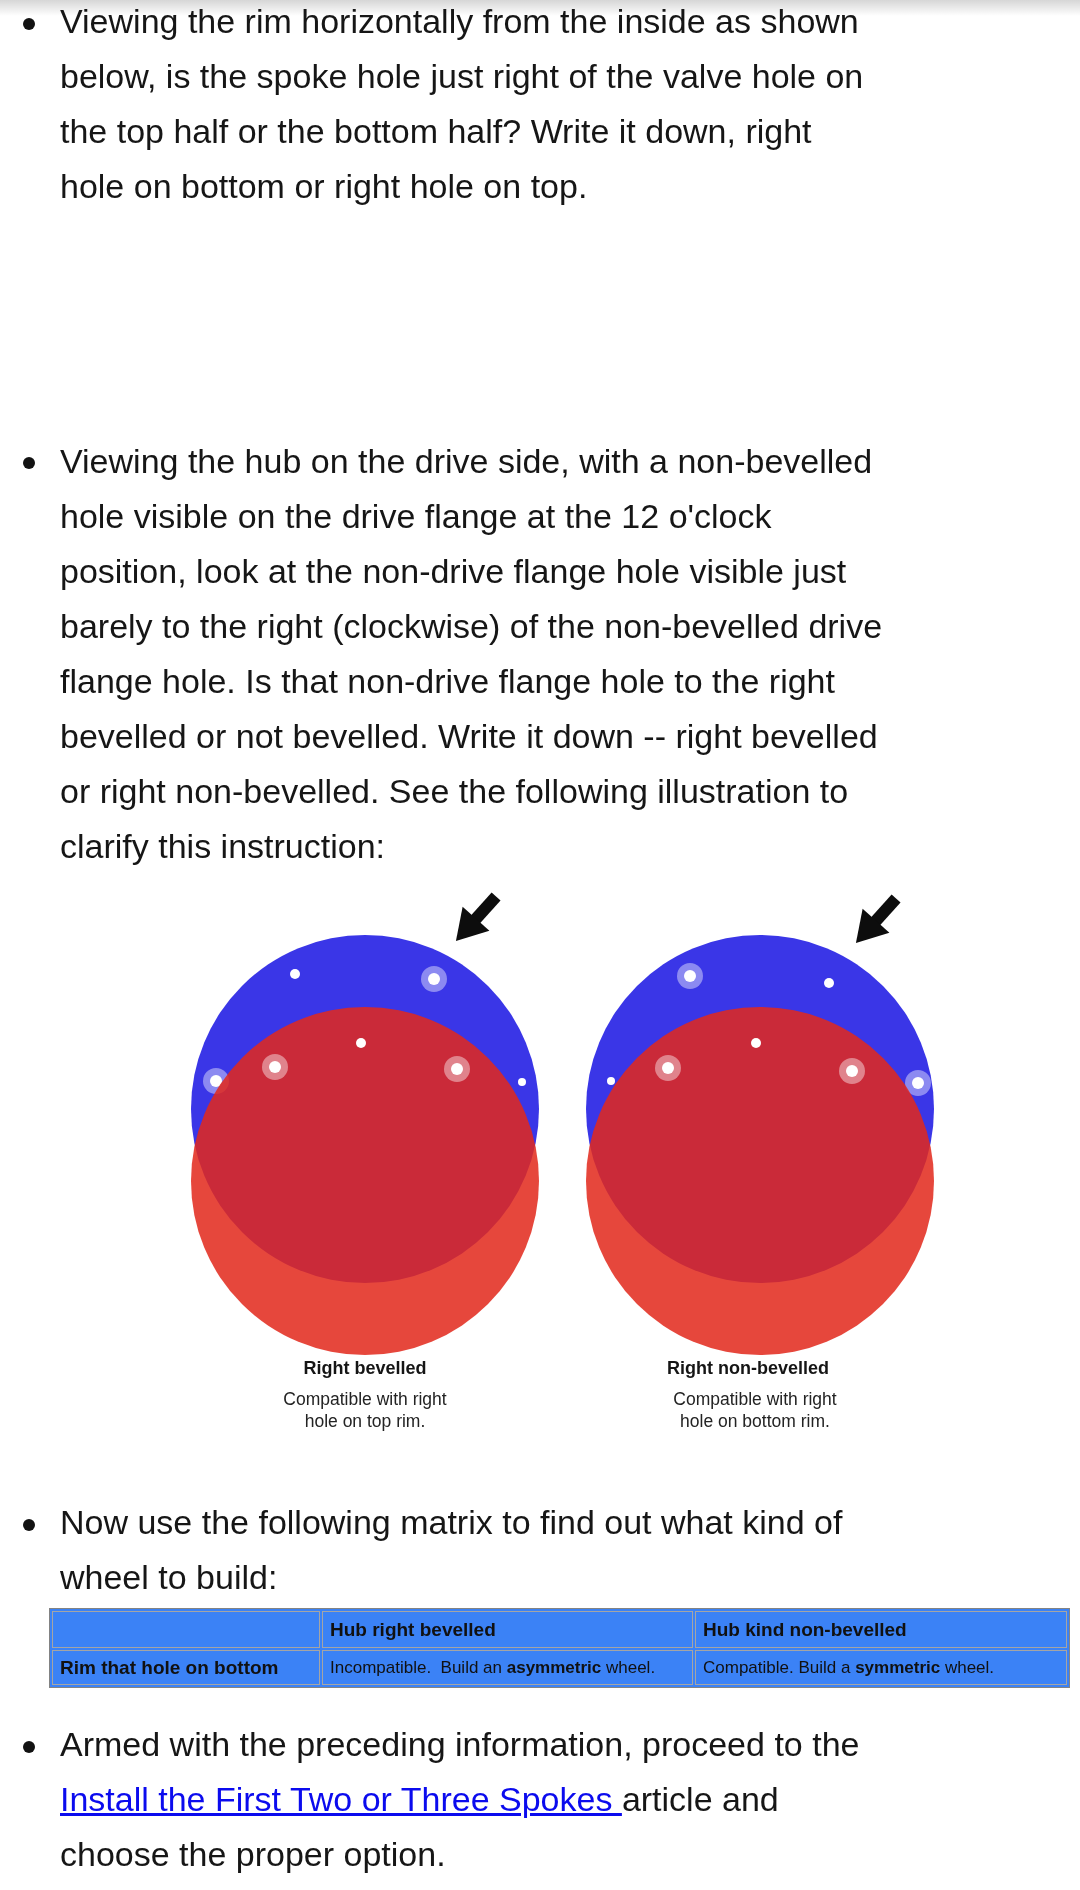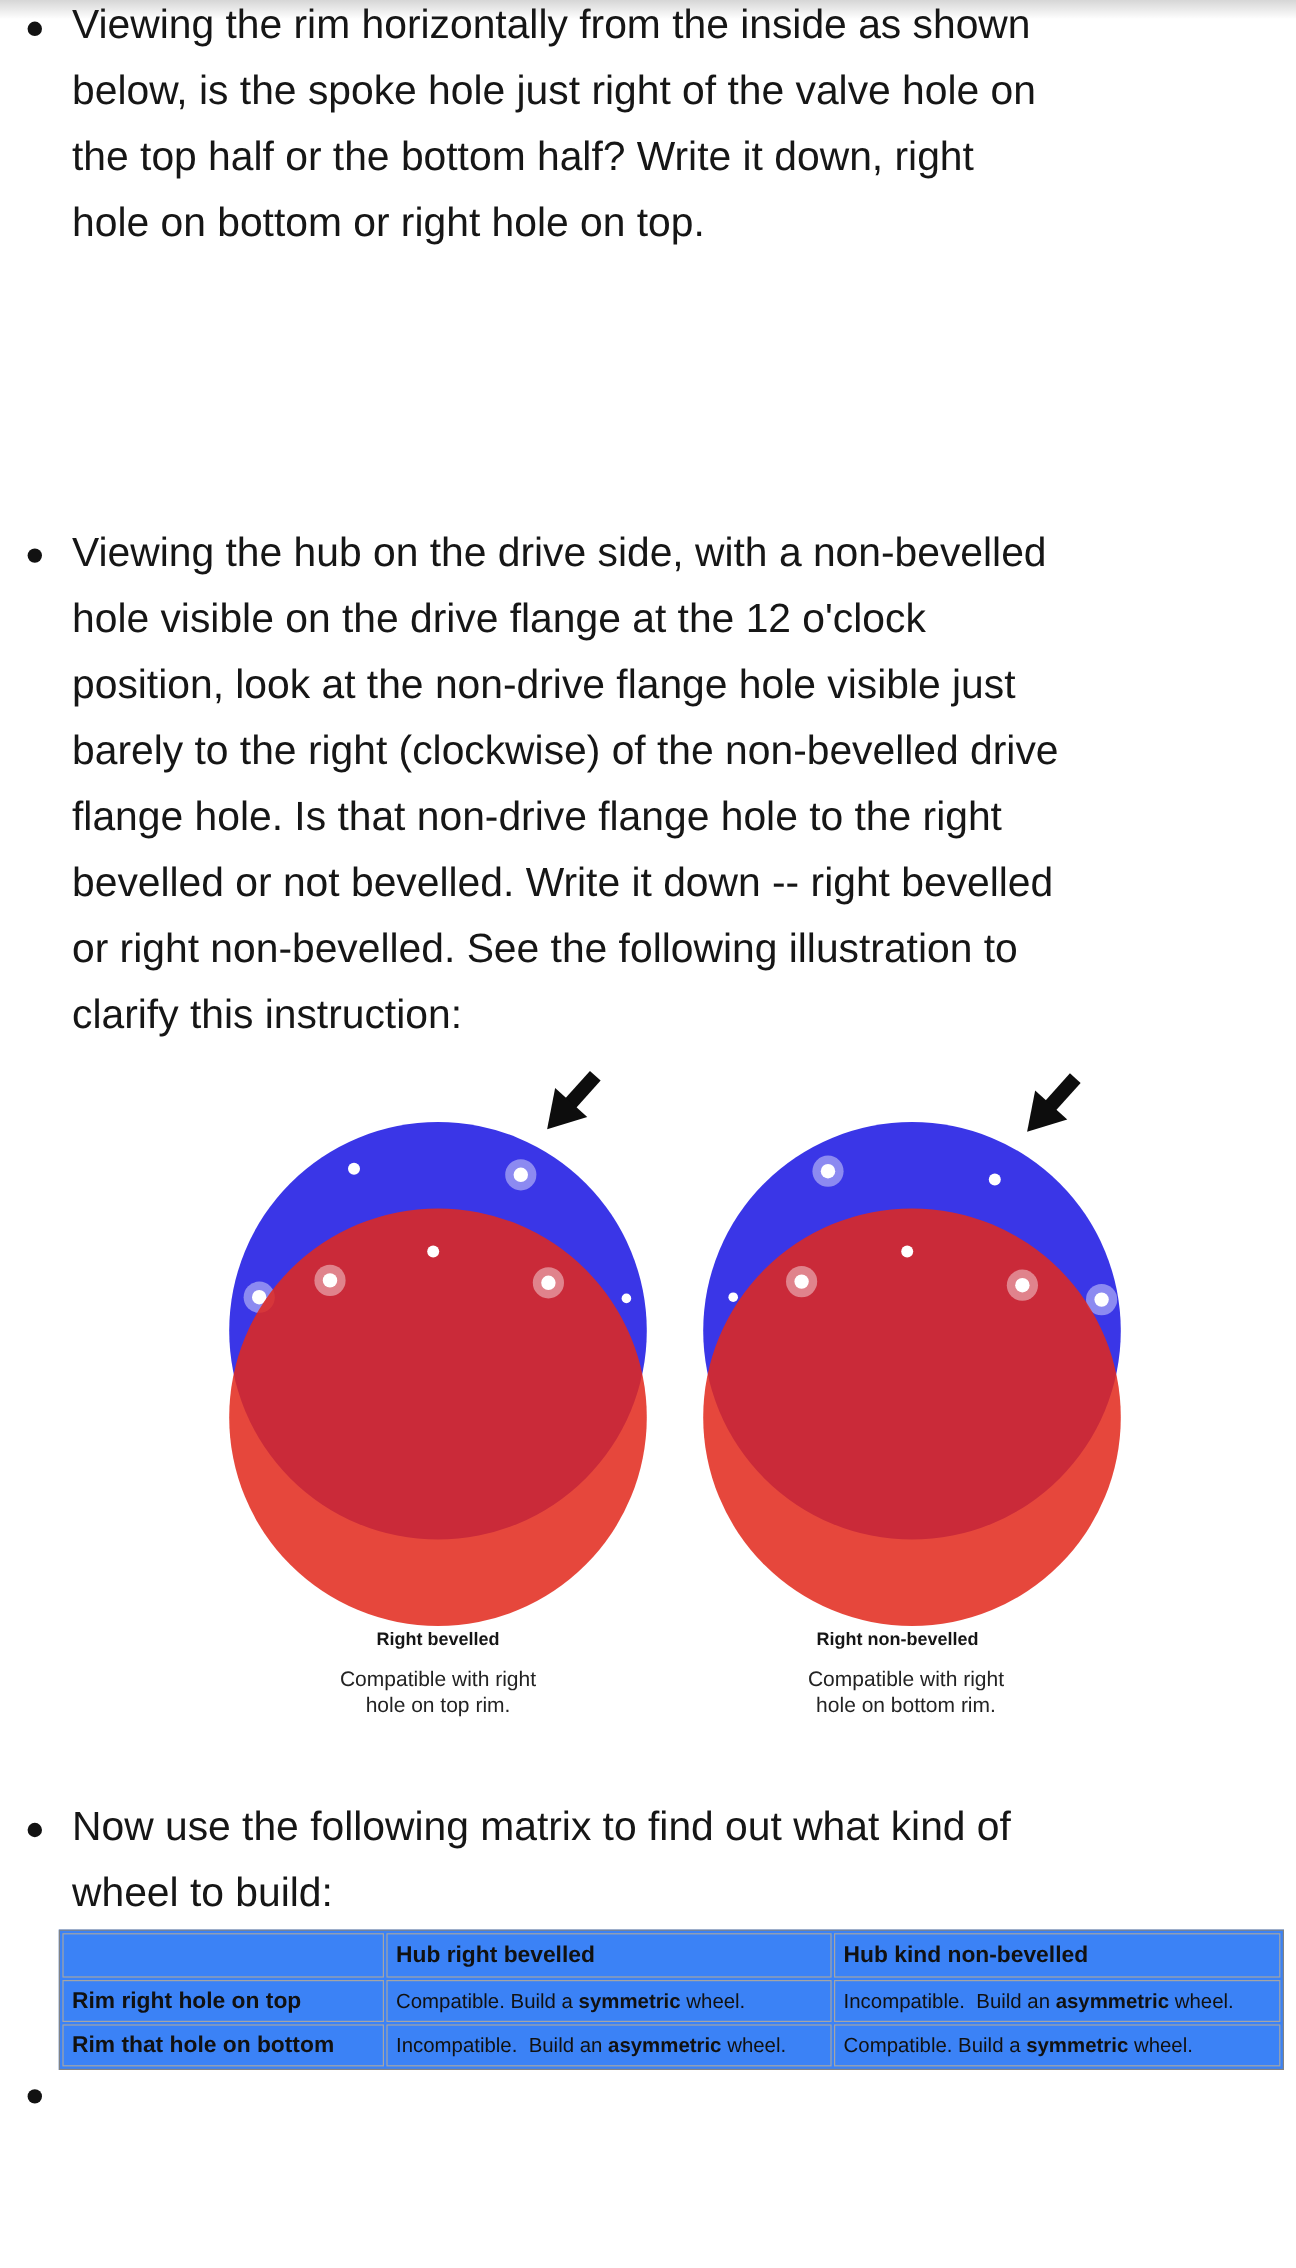--- a/index.html
+++ b/index.html
@@ -29,21 +29,21 @@
   .rim-hole { position:absolute; background:#ffffff; border-radius:50%; transform:translate(-50%,-50%); }
   .fig-caption { position:absolute; font-size:17px; color:#1d1d1d; text-align:center; width:300px; }
 
   
   .hub-blue { position:absolute; width:348px; height:348px; border-radius:50%; background:#3a36e7; }
   .hub-red  { position:absolute; width:348px; height:348px; border-radius:50%; background:rgba(226,41,28,0.86); }
   .dot { position:absolute; width:10px; height:10px; background:#fff; border-radius:50%; transform:translate(-50%,-50%); }
   .dot.sm { width:8px; height:8px; }
   .dot.halo { width:12px; height:12px; box-shadow:0 0 0 7px rgba(255,255,255,0.42); }
   .arrow { position:absolute; width:60px; height:70px; }
-  .hub-title { position:absolute; width:300px; text-align:center; font-weight:bold; font-size:15px; color:#151515; }
+  .hub-title { position:absolute; width:300px; text-align:center; font-weight:bold; font-size:18px; color:#151515; }
   .hub-sub { position:absolute; width:300px; text-align:center; font-size:17.5px; line-height:22px;
     white-space:pre-line; color:#232323; }
 
   
   table.matrix { position:absolute; left:49px; top:1608px; width:1021px;
     border-collapse:separate; border-spacing:2px; border:1px solid #838383; background:#3b82f6; }
   table.matrix th, table.matrix td {
     border:1px solid #a5a5a5; padding:2px 7px; text-align:left; vertical-align:middle;
     font-family:"Liberation Sans","DejaVu Sans",sans-serif; color:#111;
   }
@@ -125,26 +125,24 @@
         <col style="width:371px;">
         <col style="width:372px;">
       </colgroup>
     <tbody>
         <tr>
       <th></th>
       <th>Hub right bevelled</th>
       <th>Hub kind non-bevelled</th>
     </tr>
     <tr>
-      <td class="rowlabel">Rim right hole on top</td>
-      <td>Compatible. Build a <b>symmetric</b> wheel.</td>
-      <td>Incompatible.&nbsp; Build an <b>asymmetric</b> wheel.</td>
-    </tr>
-    <tr>
       <td class="rowlabel">Rim that hole on bottom</td>
       <td>Incompatible.&nbsp; Build an <b>asymmetric</b> wheel.</td>
       <td>Compatible. Build a <b>symmetric</b> wheel.</td>
     </tr>
   </tbody>
     </table>
 
   <div class="bullet" style="top:1741px;"></div>
+  <div class="li-text" style="top:1717px;">Armed with the preceding information, proceed to the
+<a href="#">Install the First Two or Three Spokes </a>article and
+choose the proper option.</div>
 </div>
 
 </body></html>

